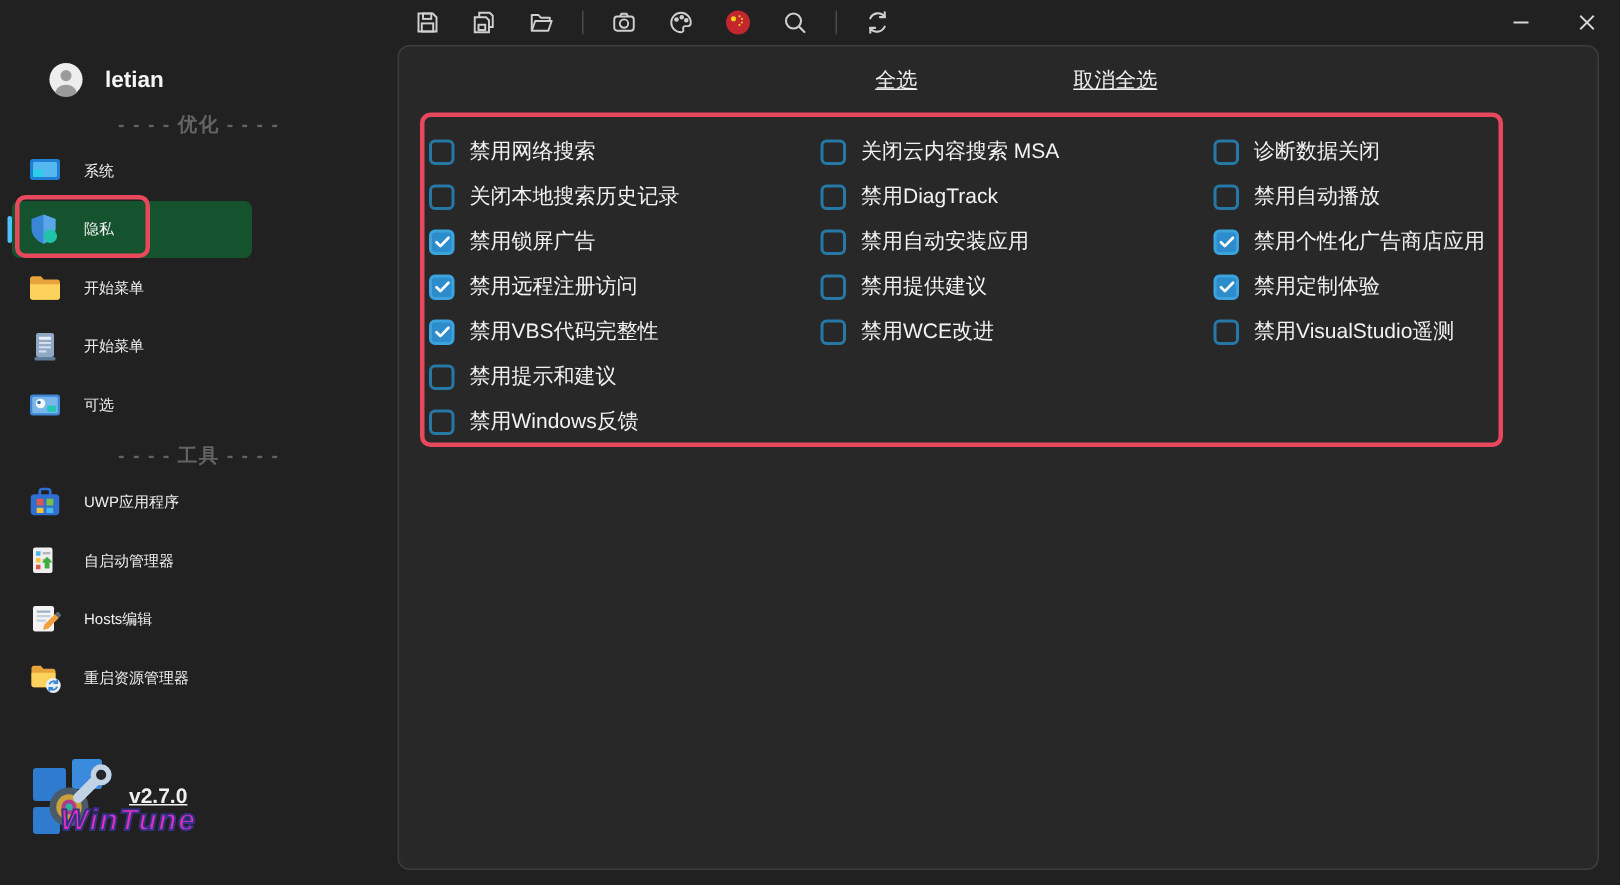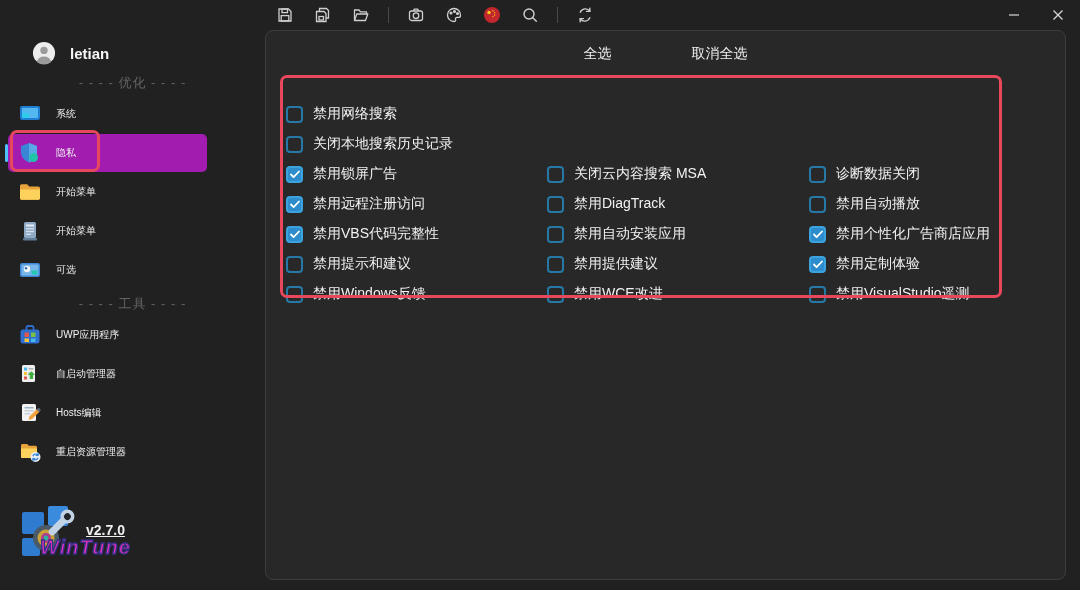--- a/index.html
+++ b/index.html
@@ -24,27 +24,27 @@
   .tb-sep { width:1px; height:16px; background:#4a4a4a; margin:0 4px; }
   .win-controls { position:absolute; right:0; top:0; height:30px; display:flex; }
   .wbtn { width:44px; height:30px; display:flex; align-items:center; justify-content:center; background:transparent; border:none; cursor:pointer; }
 
   
   .sidebar { position:absolute; top:30px; left:0; width:265px; height:560px; padding:8px 0 0 0; }
   .user-row { height:30px; display:flex; align-items:center; gap:14px; padding-left:32px; margin-bottom:4px; }
   .user-name { font-size:15px; font-weight:bold; color:#f5f5f5; }
   .side-section {
     height:22px; margin-top:4px; display:flex; align-items:center; justify-content:center;
-    color:#636363; font-size:13px; letter-spacing:1px;
+    color:#636363; font-size:13px; letter-spacing:1px;font-weight:bold;
   }
   .side-item {
     position:relative; height:38px; margin:1px 12px 1px 8px; border-radius:5px;
     display:flex; align-items:center; gap:14px; padding-left:10px; cursor:pointer;
   }
-  .side-item.selected { background:#a21caf; width:199px; }
+  .side-item.selected { background:#14532d; width:160px; }
   .side-item.selected::before {
     content:""; position:absolute; left:-3px; top:10px; width:3px; height:18px;
     border-radius:2px; background:#4cc2ff;
   }
   .side-label { font-size:10px; color:#f0f0f0; white-space:nowrap; }
   .side-icon { width:24px; height:24px; display:flex; align-items:center; justify-content:center; }
 
   
   .footer { position:absolute; left:0; bottom:0; width:265px; height:92px; }
   .logo-graphic { position:absolute; left:16px; top:2px; }
@@ -53,23 +53,23 @@
     position:absolute; left:40px; top:38px; font-size:20px; font-weight:bold; font-style:italic;
     letter-spacing:1px; -webkit-text-stroke:1.3px #35308a;
   }
 
   
   .panel {
     position:absolute; left:265px; top:30px; width:801px; height:550px;
     background:#282828; border:1px solid #3d3d3d; border-radius:8px;
   }
   .panel-links { display:flex; justify-content:center; gap:80px; margin-top:14px; }
-  .plink { font-size:14px; color:#f0f0f0; cursor:pointer; background:none; border:none; font-family:inherit; }
-
-  .grid { position:absolute; top:68px; left:20px; display:flex;align-items:flex-end; }
+  .plink { font-size:14px; color:#f0f0f0; text-decoration:underline; cursor:pointer; background:none; border:none; font-family:inherit;margin-left:24px; }
+
+  .grid { position:absolute; top:55px; left:20px; display:flex; }
   .col { display:flex; flex-direction:column; }
   .col-1 { width:261px; } .col-2 { width:262px; } .col-3 { width:238px; }
   .cb-row { height:30px; display:flex; align-items:center; gap:10px; cursor:pointer; }
   .cb {
     width:17px; height:17px; flex:0 0 17px; border-radius:4px;
     border:2px solid #2679a6; background:transparent;
     display:flex; align-items:center; justify-content:center;
   }
   .cb svg { visibility:hidden; }
   .cb.checked { background:#2c8ccc; border-color:#3ba3de; }

